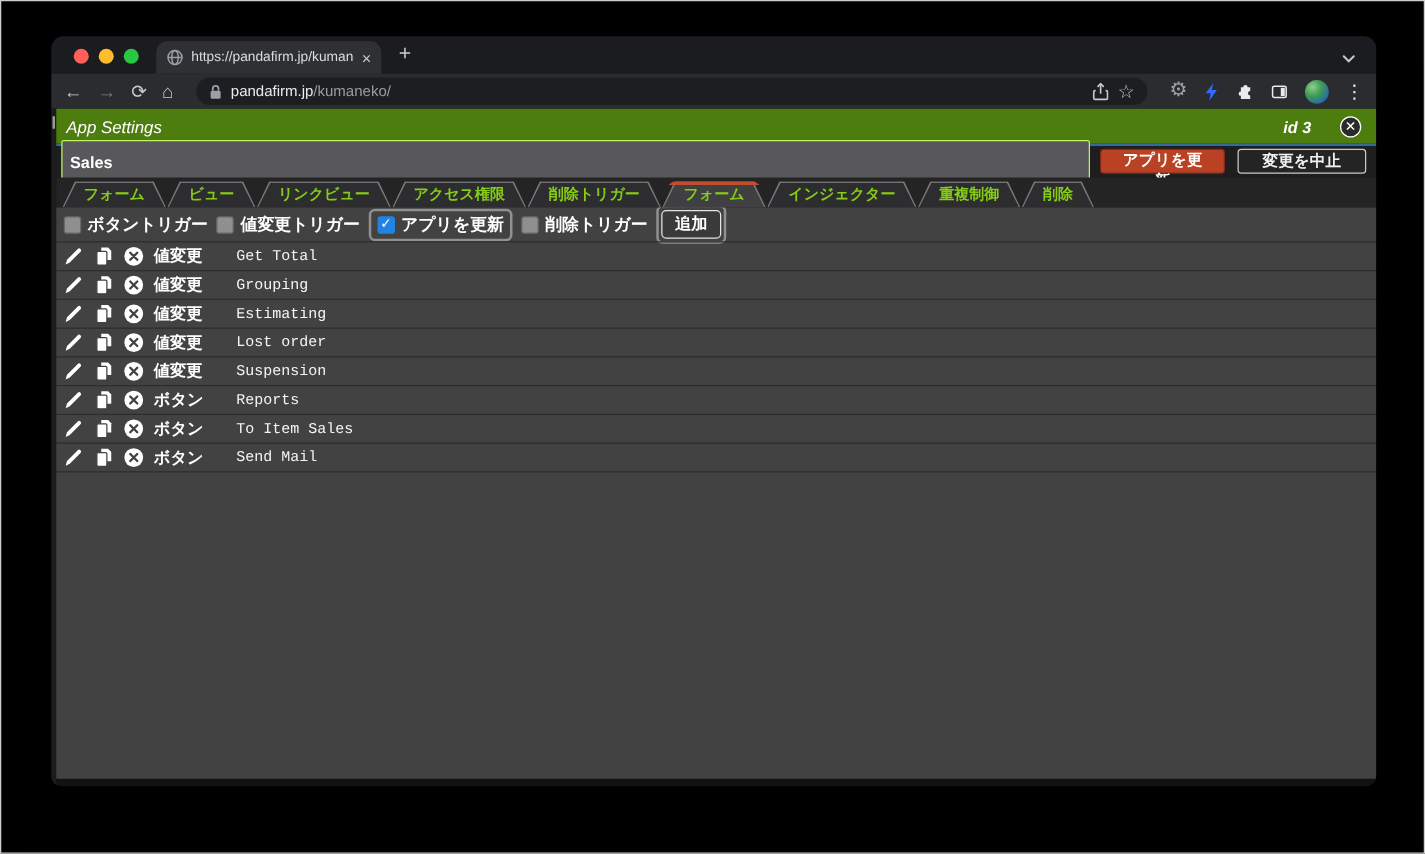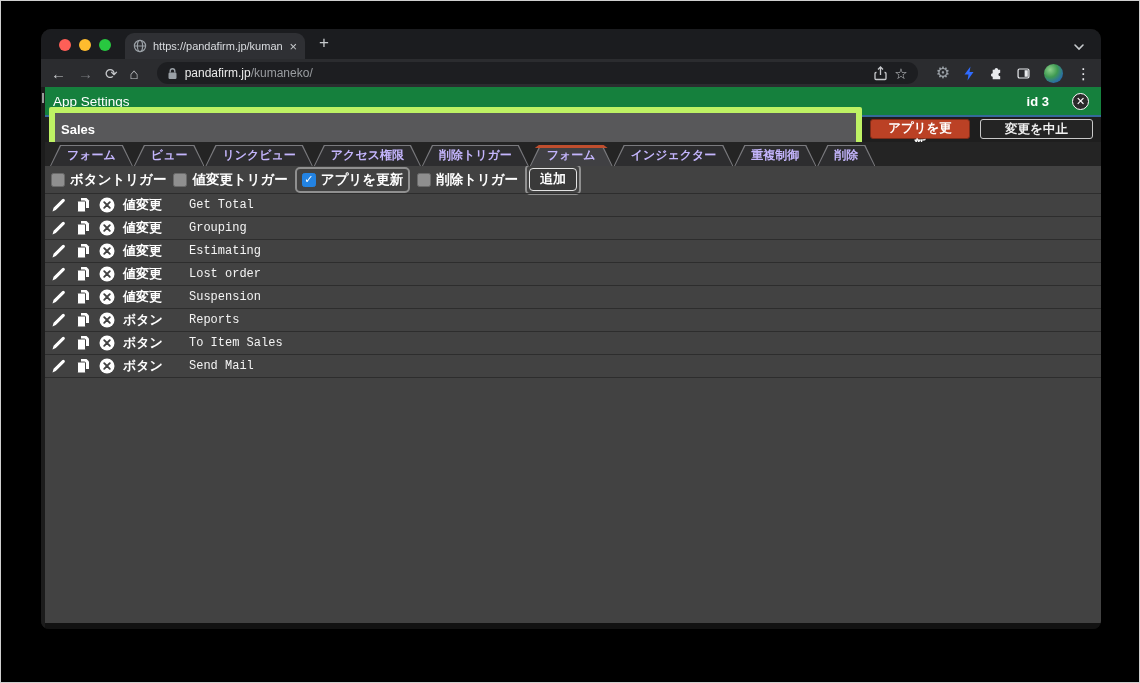--- a/index.html
+++ b/index.html
@@ -58,63 +58,63 @@
   svg { display:block; }
 
   
   .page { flex:1; position:relative; background:#121212; }
   .sliver { position:absolute; left:0; top:0; bottom:0; width:4px; background:#1c1c1c; }
   .sliver-mark { position:absolute; left:1px; top:6px; width:2px; height:10px; background:#9a9a9a; }
 
   .modal { position:absolute; left:4px; right:0; top:0; bottom:6px; display:flex; flex-direction:column; }
 
   .modal-header {
-    height:28px; background:#15803d; display:flex; align-items:center;
-    padding:0 12px 0 8px; flex-shrink:0;
+    height:28px; background:#4d7c0f; display:flex; align-items:center;
+    padding:0 12px 0 8px; flex-shrink:0;font-style:italic;
   }
   .modal-title { color:#fff; font-size:13.5px; font-weight:500; }
   .header-spacer { flex:1; }
   .id-label { color:#fff; font-size:13px; font-weight:600; margin-right:23px; }
   .modal-close {
     width:17px; height:17px; border-radius:50%; border:1.6px solid #fff;
     color:#fff; font-size:11px; font-weight:bold; display:flex; align-items:center; justify-content:center;
     background:#2a2a2a;
   }
 
   .blue-line { height:2px; background:var(--focus-line,#35699b); flex-shrink:0; }
 
   .form-row {
     height:25px; background:#1e1e1e; display:flex; align-items:center;
     padding:2px 8px 3px 4px; flex-shrink:0; gap:8px;
   }
   .name-input {
-    flex:1; height:20px; background:#58585a; border:6px solid #bef264; border-radius:2px;
+    flex:1; height:20px; background:#58585a; border:1px solid #bef264; border-radius:2px;
     color:#fff; font-size:13px; font-weight:bold; padding:16px 6px;
     font-family:"Liberation Sans","DejaVu Sans",sans-serif; outline:none;
   }
   .btn { height:20px; font-size:12.5px; font-weight:bold; border-radius:3px; padding:0 12px;
          font-family:"Liberation Sans","DejaVu Sans",sans-serif; }
   .btn-update { background:var(--accent-red,#bb4125); color:#fff; border:1px solid #7e2b18; width:100px; }
-  .btn-cancel { background:#242424; color:#f0f0f0; border:1px solid #c9c9c9; width:113px; margin-left:2px; }
+  .btn-cancel { background:#242424; color:#f0f0f0; border:1px solid #c9c9c9; width:103px; margin-left:2px; }
 
   
   .tab-nav { height:24px; background:#242424; display:flex; align-items:flex-end; padding-left:5px; flex-shrink:0; }
   .ptab { position:relative; height:21px; padding:0 17px; display:flex; align-items:center; justify-content:center; margin-right:1px; }
   .ptab .b { position:absolute; inset:0; background:#7a7a7e;
              clip-path:polygon(0 100%, 10px 0, calc(100% - 10px) 0, 100% 100%); }
   .ptab .f { position:absolute; left:1px; right:1px; top:1px; bottom:0; background:#2d2d2f;
              clip-path:polygon(0 100%, 10px 0, calc(100% - 10px) 0, 100% 100%); }
   .ptab .a { display:none; }
   .ptab.active .f { background:#404043; }
   .ptab.active .a {
     display:block; position:absolute; left:5px; right:5px; top:0; height:3px;
     background:var(--tab-accent,#bf4e2e); z-index:2;
     clip-path:polygon(0 100%, 4px 0, calc(100% - 4px) 0, 100% 100%);
   }
-  .ptab .lbl { position:relative; z-index:3; font-size:12px; font-weight:bold; color:#c4b5fd; white-space:nowrap;text-align:center; }
+  .ptab .lbl { position:relative; z-index:3; font-size:12px; font-weight:bold; color:#84cc16; white-space:nowrap;text-align:center; }
 
   
   .content { flex:1; background:#424242; display:flex; flex-direction:column; overflow:hidden; }
 
   .filter-row { height:27px; display:flex; align-items:center; padding-left:6px; gap:7px; flex-shrink:0; }
   .fgroup { display:flex; align-items:center; gap:5px; color:#fff; font-size:13.5px; font-weight:bold; white-space:nowrap; }
   .cb { width:14px; height:14px; border-radius:2.5px; background:#8f8f8f; border:1px solid #6a6a6a;
         display:flex; align-items:center; justify-content:center; flex-shrink:0; }
   .cb .tick { display:none; font-style:normal; color:#fff; font-size:11px; font-weight:bold; line-height:1; }
   .cb.checked { background:var(--check-blue,#2383e2); border-color:var(--check-blue,#2383e2); }

